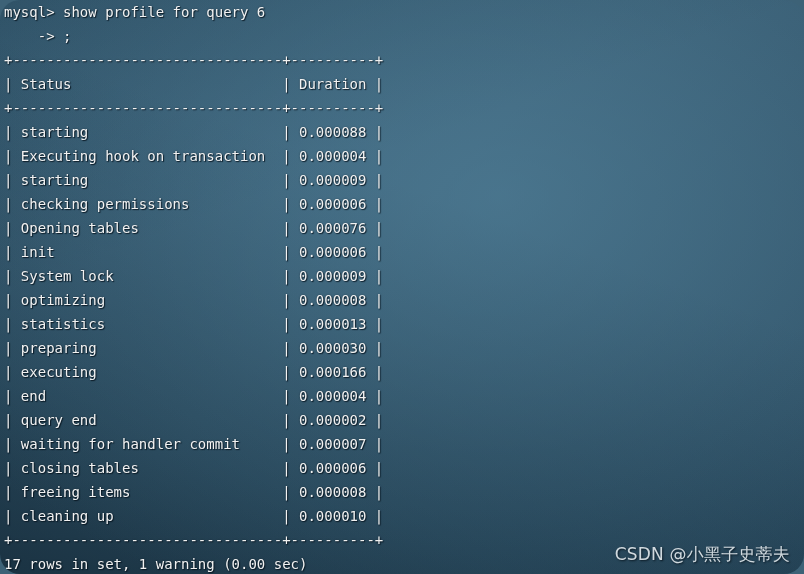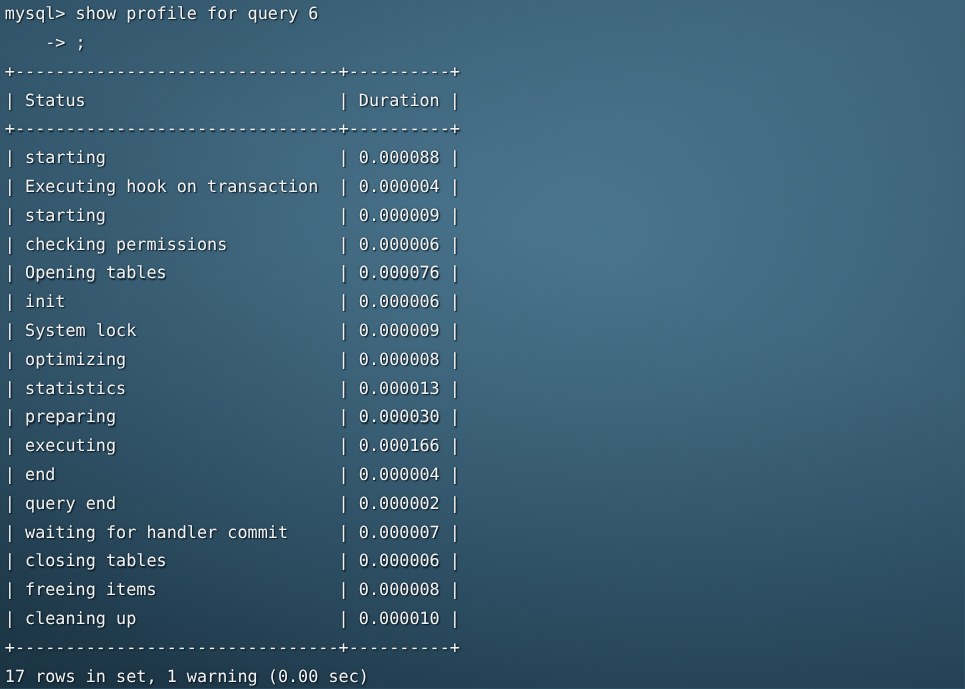--- a/index.html
+++ b/index.html
@@ -23,20 +23,21 @@
     background-image:
       radial-gradient(ellipse 900px 620px at 62% 34%, rgba(86,136,162,0.55) 0%, rgba(86,136,162,0.20) 42%, rgba(0,0,0,0) 72%),
       linear-gradient(200deg, rgba(10,32,46,0.00) 38%, rgba(10,32,46,0.42) 78%, rgba(7,24,36,0.62) 100%),
       linear-gradient(160deg, rgba(18,46,62,0.35) 0%, rgba(18,46,62,0.00) 34%),
       linear-gradient(135deg, #3c6178 0%, #3a5e74 45%, #2d4e63 100%);
     font-family: "DejaVu Sans Mono", "Liberation Mono", monospace;
     font-size: 14px;
     line-height: 24px;
     color: #f2f2f2;
     overflow: hidden;
+    border-radius: 20px;
   }
 
   #screen-lines {
     position: absolute;
     left: 4px;
     top: 0px;
     white-space: pre;
     letter-spacing: 0px;
     text-shadow: 1px 1px 1px rgba(6,20,30,0.85), 0 0 2px rgba(0,0,0,0.35);
   }
@@ -64,14 +65,15 @@
     letter-spacing: 0.2px;
   }
 </style>
 </head>
 <body>
 
 <div id="terminal">
 
   <div id="screen-lines"><div class="line">mysql&gt; show profile for query 6</div><div class="line">    -&gt; ;</div><div class="line rule">+--------------------------------+----------+</div><div class="line">| Status                         | Duration |</div><div class="line rule">+--------------------------------+----------+</div><div class="line">| starting                       | 0.000088 |</div><div class="line">| Executing hook on transaction  | 0.000004 |</div><div class="line">| starting                       | 0.000009 |</div><div class="line">| checking permissions           | 0.000006 |</div><div class="line">| Opening tables                 | 0.000076 |</div><div class="line">| init                           | 0.000006 |</div><div class="line">| System lock                    | 0.000009 |</div><div class="line">| optimizing                     | 0.000008 |</div><div class="line">| statistics                     | 0.000013 |</div><div class="line">| preparing                      | 0.000030 |</div><div class="line">| executing                      | 0.000166 |</div><div class="line">| end                            | 0.000004 |</div><div class="line">| query end                      | 0.000002 |</div><div class="line">| waiting for handler commit     | 0.000007 |</div><div class="line">| closing tables                 | 0.000006 |</div><div class="line">| freeing items                  | 0.000008 |</div><div class="line">| cleaning up                    | 0.000010 |</div><div class="line rule">+--------------------------------+----------+</div><div class="line">17 rows in set, 1 warning (0.00 sec)</div></div>
 
+  <div class="watermark">CSDN @小黑子史蒂夫</div>
 
 </div>
 
 </body></html>

